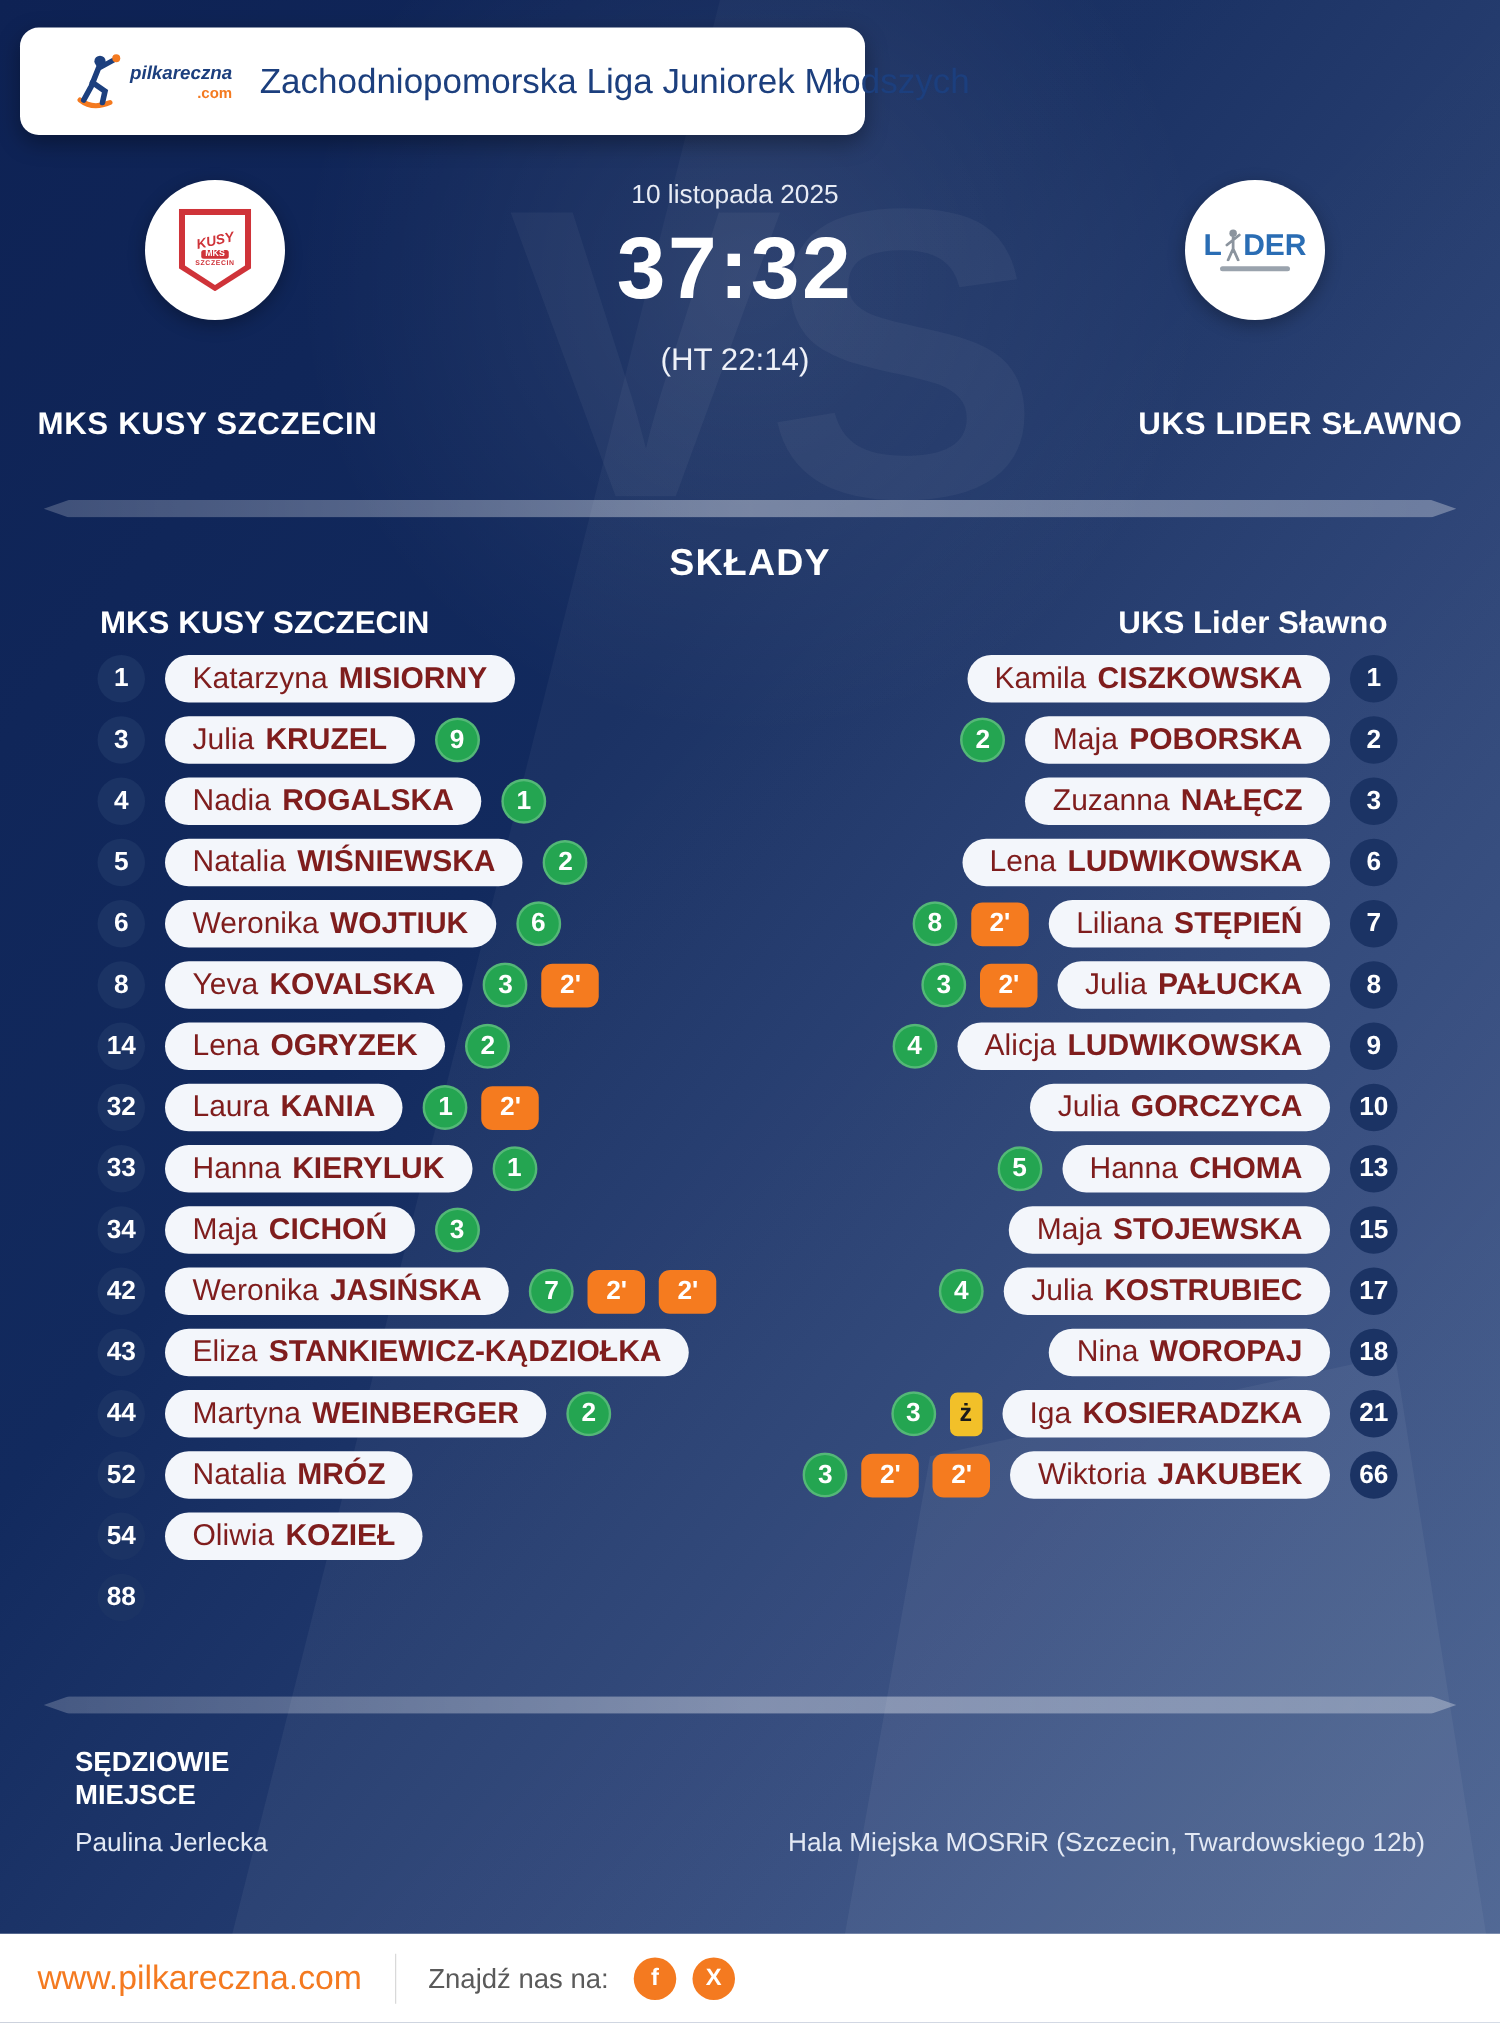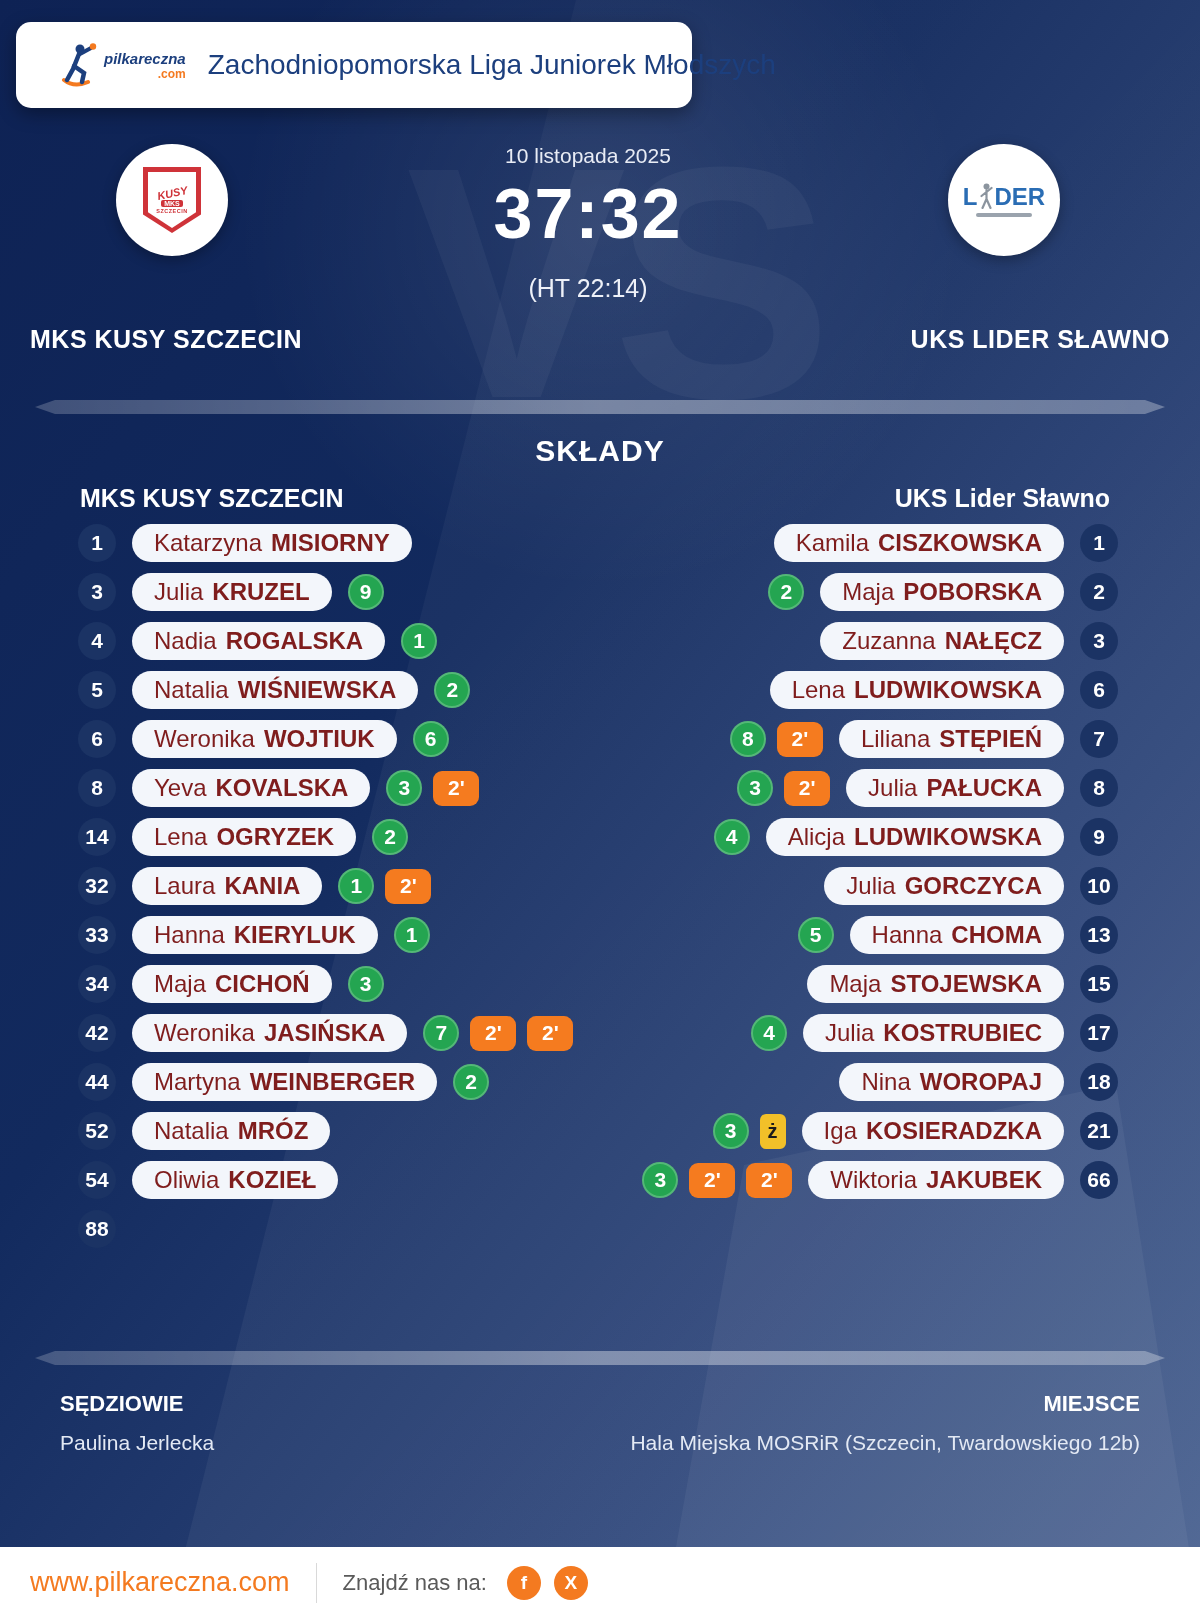--- a/index.html
+++ b/index.html
@@ -68,23 +68,23 @@
   .pill .last{font-weight:bold;}
   .badges{display:flex;align-items:center;gap:11px;}
   .badge{display:flex;align-items:center;justify-content:center;font-weight:bold;color:#fff;flex:0 0 auto;}
   .badge.goal{width:36px;height:36px;border-radius:50%;background:var(--goal-green,#24a551);
               border:2px solid rgba(255,255,255,0.22);font-size:21px;box-sizing:border-box;}
   .badge.susp{width:46px;height:35px;border-radius:9px;background:var(--susp-orange,#f57b1f);font-size:21px;}
   .badge.yellow{width:26px;height:35px;border-radius:6px;background:var(--card-yellow,#f2c029);color:#1b1b1b;font-size:20px;}
 
   .footer-block{margin-top:auto;}
   .footer-rows{padding:0 60px;}
-  .footer-labels{display:flex;justify-content:space-between;margin-top:26px;}
+  .footer-labels{display:flex;justify-content:space-between;margin-top:26px;flex-direction:column;}
   .footer-label{font-size:22px;font-weight:bold;color:#fff;}
-  .footer-values{display:flex;justify-content:space-between;margin-top:14px;padding-bottom:92px;}
+  .footer-values{display:flex;justify-content:space-between;margin-top:14px;padding-bottom:60px;}
   .footer-value{font-size:21px;color:#e3e9f4;}
 
   .bottom-bar{height:71px;background:#ffffff;display:flex;align-items:center;padding:0 30px;flex:0 0 auto;}
   .site-url{font-size:27px;color:var(--brand-orange,#f47a20);text-decoration:none;}
   .vbar{width:1px;height:40px;background:#d9d9d9;margin:0 26px;}
   .find-us{font-size:22px;color:#5a5a5a;}
   .social{display:flex;gap:13px;margin-left:20px;}
   .social-icon{width:34px;height:34px;border-radius:50%;background:var(--brand-orange,#f47a20);color:#fff;
                display:flex;align-items:center;justify-content:center;font-weight:bold;font-size:19px;cursor:pointer;}
 </style>
@@ -269,20 +269,28 @@
       <span class="first">Weronika</span>
       <span class="last">JASIŃSKA</span>
     </div>
     <div class="badges">
               <span class="badge goal">7</span>
               <span class="badge susp">2'</span>
               <span class="badge susp">2'</span>
             </div>
   </div>
           <div class="roster-row home">
+    <div class="num-circle">43</div>
+    <div class="pill">
+      <span class="first">Eliza</span>
+      <span class="last">STANKIEWICZ-KĄDZIOŁKA</span>
+    </div>
+    <div class="badges"></div>
+  </div>
+          <div class="roster-row home">
     <div class="num-circle">44</div>
     <div class="pill">
       <span class="first">Martyna</span>
       <span class="last">WEINBERGER</span>
     </div>
     <div class="badges">
               <span class="badge goal">2</span>
             </div>
   </div>
           <div class="roster-row home">

